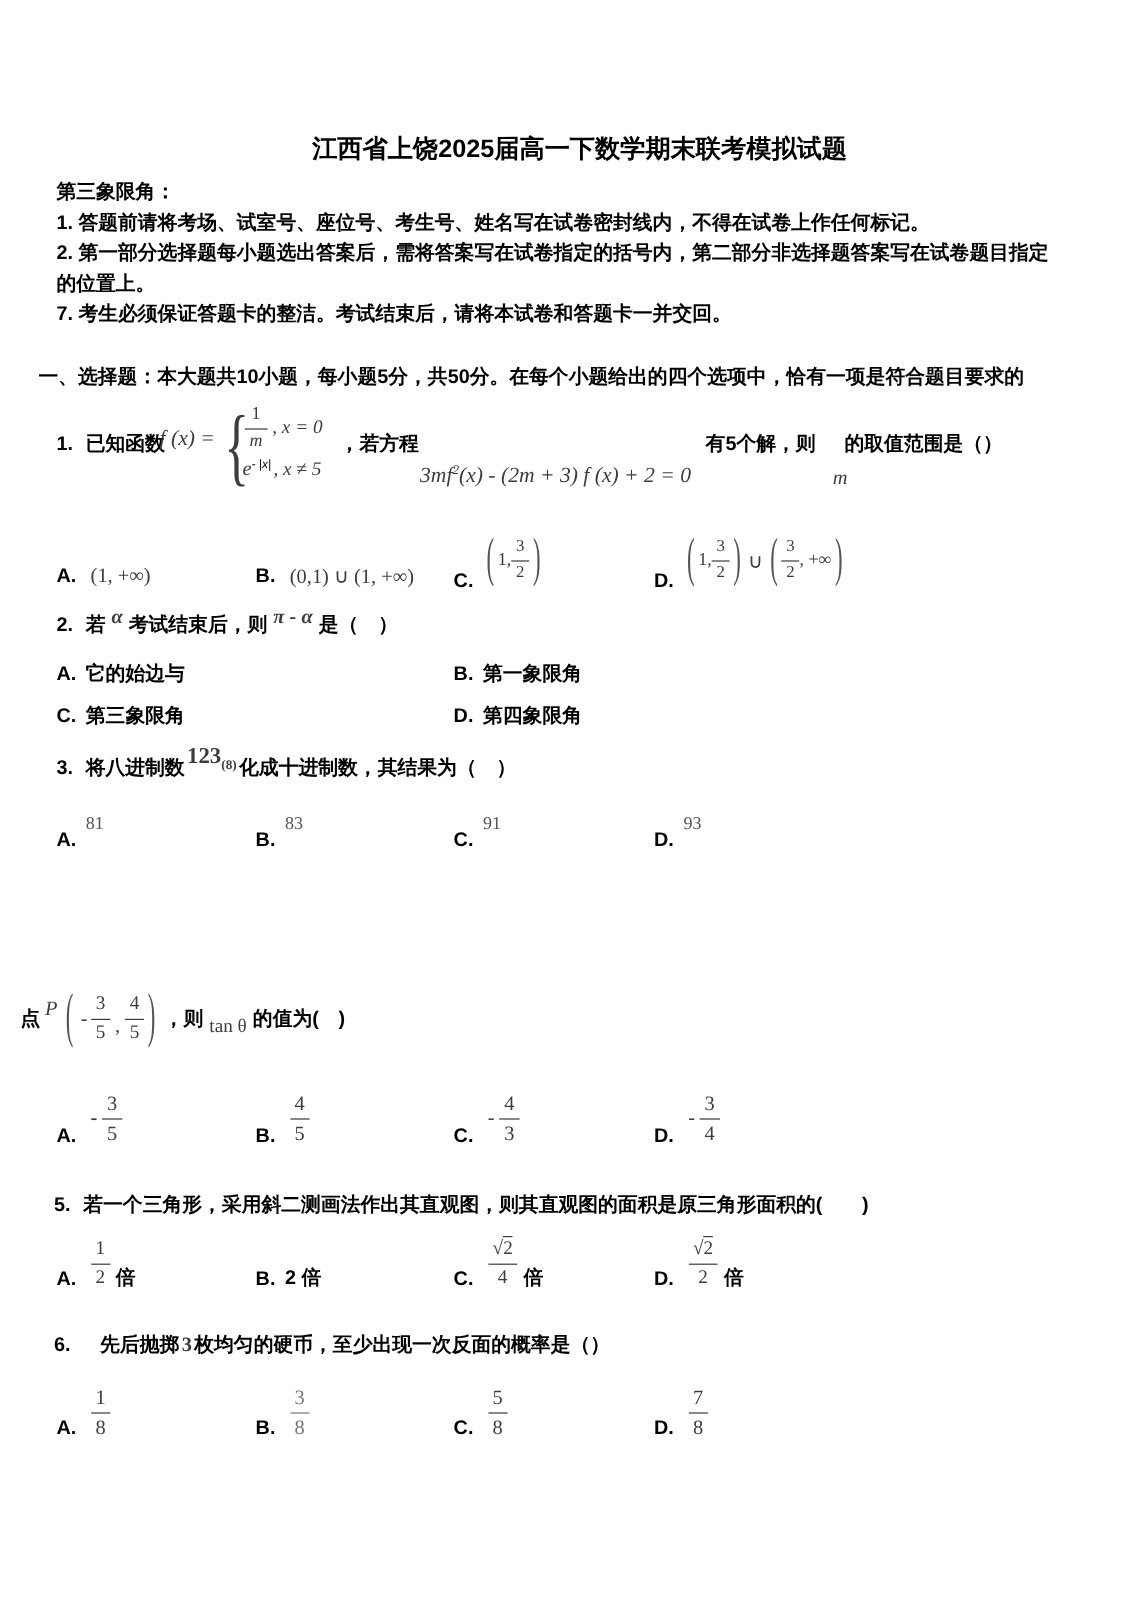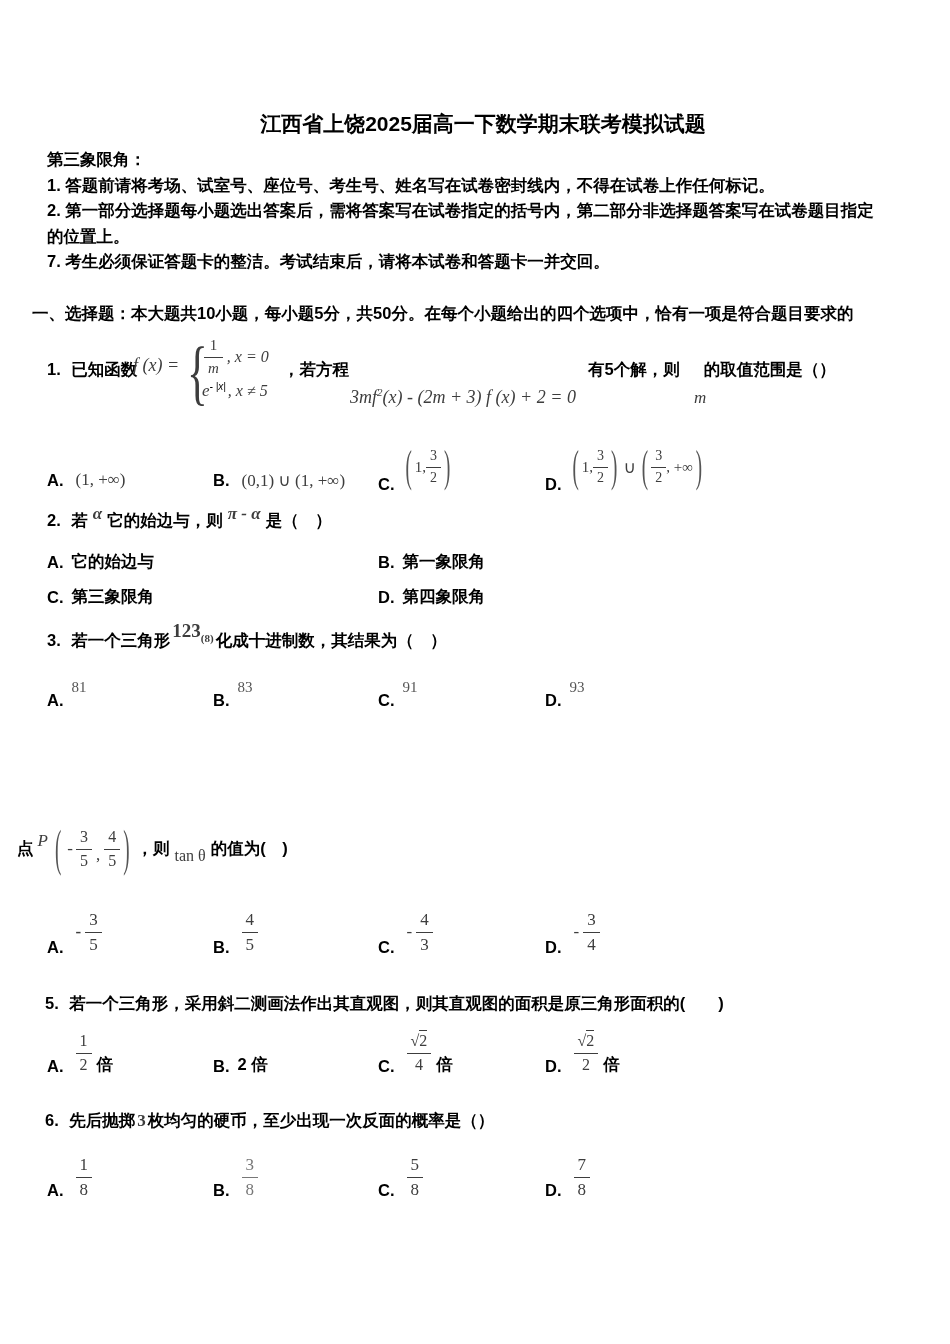--- a/index.html
+++ b/index.html
@@ -113,42 +113,42 @@
         <span class="top">3</span>
         <span class="bot">2</span>
       </span>
       <span class="math" style="font-size:15px;">, +∞</span>
       <span class="tp">)</span>
     </span>
   </div>
 
   <div class="abs cn" style="left:47px; top:510px;">
     <span>2.</span>
-    <span style="margin-left:6px;">若</span><span class="math it raise">α</span><span>它的始边与，则</span><span class="math it raise">π - α</span><span>是（　）</span>
+    <span style="margin-left:6px;">若</span><span class="math it raise">α</span><span>考试结束后，则</span><span class="math it raise">π - α</span><span>是（　）</span>
   </div>
   <div class="opt" style="left:47px; top:551px;">
     <span class="lab">A.</span>
       <span class="cn gap8">它的始边与</span>
   </div>
   <div class="opt" style="left:378px; top:551px;">
     <span class="lab">B.</span>
       <span class="cn gap8">第一象限角</span>
   </div>
   <div class="opt" style="left:47px; top:586px;">
     <span class="lab">C.</span>
       <span class="cn gap8">第三象限角</span>
   </div>
   <div class="opt" style="left:378px; top:586px;">
     <span class="lab">D.</span>
       <span class="cn gap8">第四象限角</span>
   </div>
 
   <div class="abs cn" style="left:47px; top:629px;">
     <span>3.</span>
-    <span style="margin-left:6px;">若一个三角形</span><span class="math" style="display:inline-block; transform:translateY(-9px); font-size:19px; margin:0 2px;"><span>123</span><span class="sub8">(8)</span></span><span>化成十进制数，其结果为（　）</span>
+    <span style="margin-left:6px;">将八进制数</span><span class="math" style="display:inline-block; transform:translateY(-9px); font-size:19px; margin:0 2px;"><span>123</span><span class="sub8">(8)</span></span><span>化成十进制数，其结果为（　）</span>
   </div>
   <div class="opt" style="left:47px; top:691px;">
     <span class="lab">A.</span>
       <span class="q3num gap8">81</span>
   </div>
   <div class="opt" style="left:213px; top:691px;">
     <span class="lab">B.</span>
       <span class="q3num gap8">83</span>
   </div>
   <div class="opt" style="left:378px; top:691px;">
@@ -240,21 +240,21 @@
     <span class="lab lowlab">D.</span>
     <span class="fr gap12" style="font-size:16px;">
       <span class="top"><span class="sqrt">√</span><span class="sqv">2</span></span>
       <span class="bot">2</span>
     </span>
     <span class="cn" style="align-self:flex-end; margin-bottom:4px; margin-left:5px;">倍</span>
   </div>
 
   <div class="abs cn" style="left:45px; top:1110px;">
     <span>6.</span>
-    <span style="margin-left:6px;">先后抛掷</span><span class="math" style="margin:0 2px;">3</span><span>枚均匀的硬币，至少出现一次反面的概率是（）</span>
+    <span style="margin-left:20px;">先后抛掷</span><span class="math" style="margin:0 2px;">3</span><span>枚均匀的硬币，至少出现一次反面的概率是（）</span>
   </div>
   <div class="opt" style="left:47px; top:1148px; height:58px;">
     <span class="lab" style="align-self:flex-end; margin-bottom:6px;">A.</span>
     <span class="fr gap12" style="font-size:17px;">
       <span class="top">1</span>
       <span class="bot">8</span>
     </span>
   </div>
   <div class="opt" style="left:213px; top:1148px; height:58px;">
     <span class="lab" style="align-self:flex-end; margin-bottom:6px;">B.</span>

